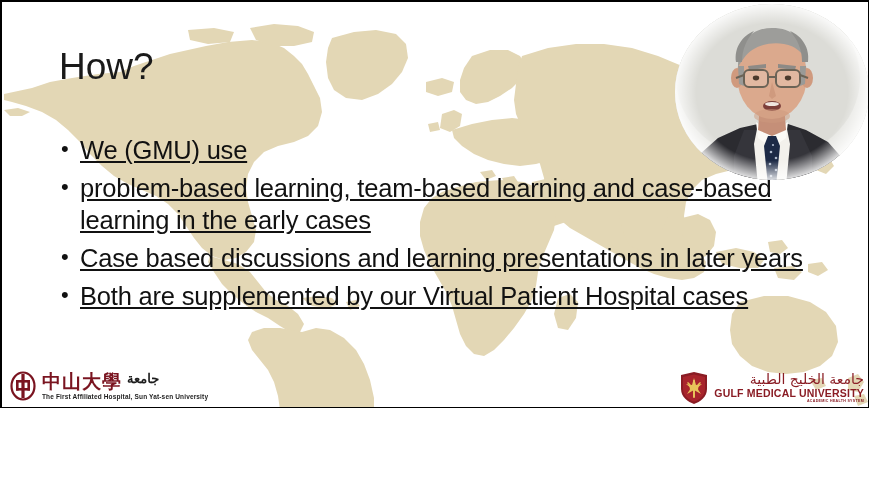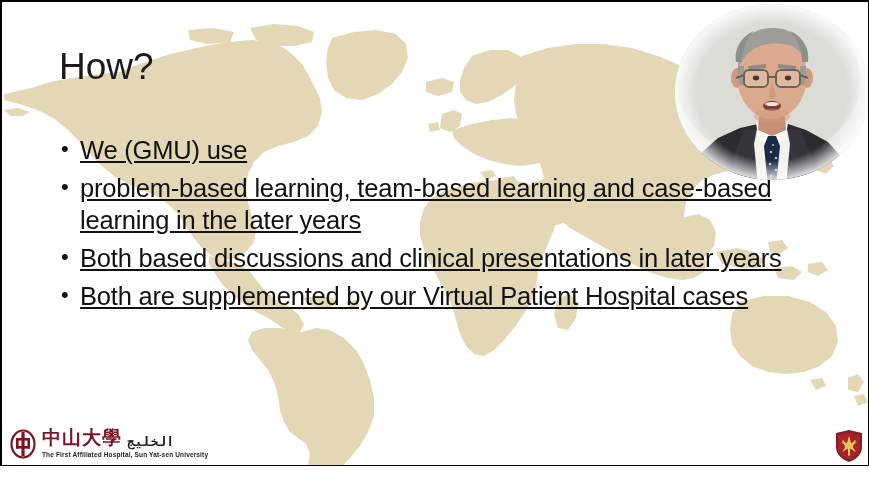--- a/index.html
+++ b/index.html
@@ -1,20 +1,20 @@
 <!DOCTYPE html>
 <html><head>
 <meta charset="utf-8">
 <style>
   html,body{margin:0;padding:0;background:#ffffff;}
   body{width:869px;height:496px;overflow:hidden;
        font-family:"Liberation Sans","DejaVu Sans",sans-serif;}
 
   #slide{
-    position:relative;width:869px;height:466px;background:#84cc16;
+    position:relative;width:869px;height:408px;background:#84cc16;
     border-top:2px solid #000;border-left:2px solid #000;
     border-right:1px solid #000;border-bottom:1px solid #000;
     box-sizing:border-box;overflow:hidden;
   }
 
   
   #map-bg{position:absolute;left:0;top:0;width:869px;height:496px;z-index:0;}
   #map-bg svg{display:block;width:100%;height:100%;}
 
   
@@ -53,22 +53,22 @@
   #video-overlay svg{display:block;}
 
   
   #logo-left{
     position:absolute;left:8px;bottom:6px;z-index:7;
     display:flex;align-items:center;gap:6px;
   }
   #logo-left .mark{width:26px;height:30px;flex:0 0 auto;}
   #logo-left .words{display:flex;flex-direction:column;line-height:1;}
   #logo-left .cn{
-    display:flex;align-items:flex-end;gap:5px;color:#7a1420;
-    font-family:Liberation Mono, monospace;
+    display:flex;align-items:flex-start;gap:5px;color:#7a1420;
+    font-family:Liberation Serif, serif;
   }
   #logo-left .cn .big{font-size:19px;font-weight:bold;letter-spacing:1px;}
   #logo-left .cn .small{font-size:13px;font-weight:bold;letter-spacing:0.5px;color:#1d1d1d;}
   #logo-left .en{
     margin-top:3px;font-size:6.5px;font-weight:bold;color:#1d1d1d;
     letter-spacing:0.15px;white-space:nowrap;
     font-family:"Liberation Sans","DejaVu Sans",sans-serif;
   }
 
   
@@ -197,26 +197,26 @@
 
     <div id="bullets">
 
       <div class="bullet">
         <span class="dot">•</span>
         <span class="txt">We (GMU) use</span>
       </div>
 
       <div class="bullet">
         <span class="dot">•</span>
-        <span class="txt">problem-based learning, team-based learning and case-based learning in the later years</span>
+        <span class="txt">problem-based learning, team-based learning and case-based learning in the early cases</span>
       </div>
 
       <div class="bullet">
         <span class="dot">•</span>
-        <span class="txt">Both based discussions and clinical presentations in later years</span>
+        <span class="txt">Case based discussions and learning presentations in later years</span>
       </div>
 
       <div class="bullet">
         <span class="dot">•</span>
         <span class="txt">Both are supplemented by our Virtual Patient Hospital cases</span>
       </div>
 
     </div>
   </div>
 
@@ -309,30 +309,35 @@
       <ellipse cx="13" cy="15" rx="11.5" ry="13.5" fill="none" stroke="#7a1420" stroke-width="2.2"></ellipse>
       <rect x="11.4" y="3" width="3.2" height="24" fill="#7a1420"></rect>
       <rect x="6" y="9" width="14" height="2.6" fill="#7a1420"></rect>
       <rect x="6" y="17" width="14" height="2.6" fill="#7a1420"></rect>
       <rect x="6" y="9" width="2.6" height="10.6" fill="#7a1420"></rect>
       <rect x="17.4" y="9" width="2.6" height="10.6" fill="#7a1420"></rect>
     </svg>
     <div class="words">
       <div class="cn">
         <span class="big">中山大學</span>
-        <span class="small">الخليج</span>
+        <span class="small">جامعة</span>
       </div>
       <div class="en">The First Affiliated Hospital, Sun Yat-sen University</div>
     </div>
   </div>
 
   <div id="logo-right">
     <svg class="shield" viewBox="0 0 30 32" xmlns="http://www.w3.org/2000/svg">
       <path d="M2,3 L15,0 L28,3 L28,17 C28,25 21,30 15,32 C9,30 2,25 2,17 Z" fill="#8a1c24"></path>
       <path d="M4,5 L15,2.5 L26,5 L26,17 C26,24 20,28 15,29.6 C10,28 4,24 4,17 Z" fill="#a8242c"></path>
       <path d="M15,6 L17,13 L23,12 L18,16 L22,22 L15,18 L8,22 L12,16 L7,12 L13,13 Z" fill="#e8c45a"></path>
       <rect x="14" y="8" width="2" height="18" rx="1" fill="#e8c45a"></rect>
       <path d="M9,10 C12,12 13,15 13,19 L11,19 C11,15 10,12 8,11 Z" fill="#e8c45a"></path>
       <path d="M21,10 C18,12 17,15 17,19 L19,19 C19,15 20,12 22,11 Z" fill="#e8c45a"></path>
     </svg>
+    <div class="words">
+      <div class="ar">جامعة الخليج الطبية</div>
+      <div class="en">GULF MEDICAL UNIVERSITY</div>
+      <div class="tag">ACADEMIC HEALTH SYSTEM</div>
+    </div>
   </div>
 
 </div>
 
 </body></html>

